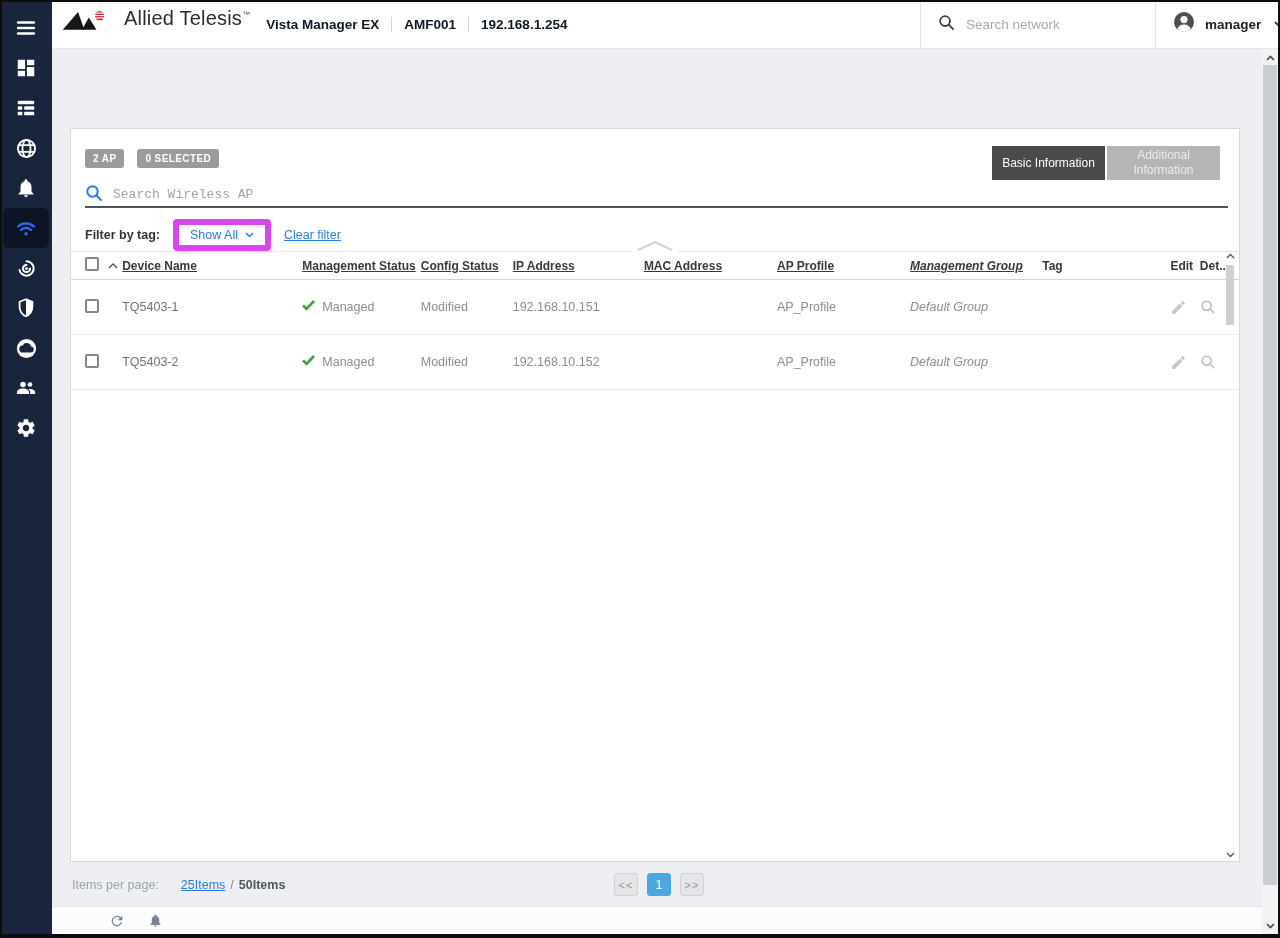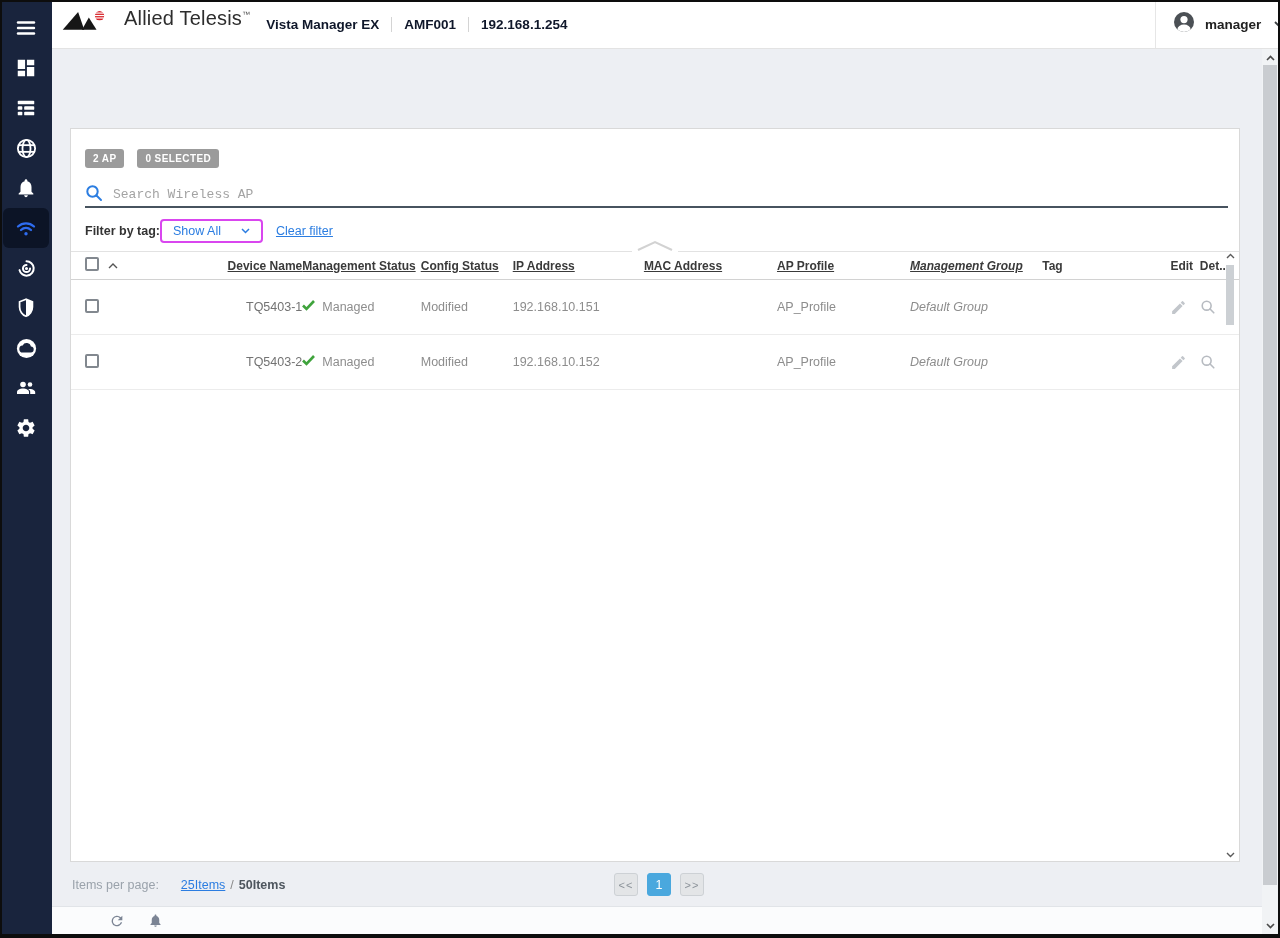--- a/index.html
+++ b/index.html
@@ -52,34 +52,34 @@
   .tab.active { background:#4a4a4a; color:#ffffff; }
   .tab.inactive { background:#b5b5b5; color:#ececec; }
 
   .ap-search { position:absolute; left:14px; right:11px; top:54px; height:25px; display:flex; align-items:center; gap:10px;
                border-bottom:2px solid #47535f; }
   .ap-search input { border:none; outline:none; font-size:13px; color:#444; flex:1; background:transparent; font-family:Liberation Mono, monospace; }
   .ap-search input::placeholder { color:#a3a3a3; }
 
   .filter-row { position:absolute; left:14px; top:90px; display:flex; align-items:center; }
   .filter-label { font-size:12.5px; font-weight:700; color:#333; }
-  .filter-dd { border:2px solid #d946ef; border-radius:4px; background:#fff; padding:3px 11px;
-               display:flex; align-items:center; gap:20px; color:#2b7de1; font-size:12.5px; cursor:pointer; }
+  .filter-dd { margin-left:13px; border:6px solid #d946ef; border-radius:4px; background:#fff; padding:3px 11px;
+               display:flex; align-items:center; gap:7px; color:#2b7de1; font-size:12.5px; cursor:pointer; }
   .clear-filter { margin-left:13px; color:#2b7de1; font-size:12.5px; text-decoration:underline; cursor:pointer; }
 
   .collapse-ctl { position:absolute; top:108px; left:50%; transform:translateX(-50%); background:#fff; padding:0 5px; z-index:2; cursor:pointer; }
 
   
   .tbl { position:absolute; left:0; right:0; top:122px; }
   .tr { display:flex; align-items:center; padding-left:14px; }
   .thead { height:29px; border-top:1px solid #e2e2e2; border-bottom:1px solid #d2d2d2; font-size:12px; font-weight:700; color:#3a3a3a; }
   .thead .sortable { text-decoration:underline; cursor:pointer; }
   .trow { height:55px; border-bottom:1px solid #ececec; font-size:12.5px; color:#8d8d8d; }
   .c-check { width:24px; } .c-sort { width:14px; display:flex; align-items:center; }
-  .c-dev { width:184px;text-align:right; } .c-mgmt { width:121px; } .c-cfg { width:94px; } .c-ip { width:134px; }
+  .c-dev { width:184px; } .c-mgmt { width:121px; } .c-cfg { width:94px; } .c-ip { width:134px; }
   .c-mac { width:136px; } .c-ap { width:136px; } .c-grp { width:135px;font-style:italic; } .c-tag { width:131px; }
   .c-edit { width:30px; } .c-det { width:40px; }
   .cbx { width:14px; height:14px; border:2px solid #82888f; border-radius:2px; background:#fff; cursor:pointer; display:inline-block; }
   .dev-name { color:#737373; }
   .mgmt-cell { display:flex; align-items:center; gap:7px; }
   .mac-blur { width:97px; height:13px; border-radius:1px;
               background:repeating-linear-gradient(90deg,#d9d9d9 0 7px,#f0f0f0 7px 12px,#e2e2e2 12px 19px,#f5f5f5 19px 24px,#dedede 24px 31px);
               filter:blur(1.2px); }
   .row-ic { cursor:pointer; display:flex; }
 
@@ -255,20 +255,29 @@
         </span>
         <span class="brand-text"><span>Allied Telesis</span><sup>™</sup></span>
       </div>
       <nav class="top-links">
         <span class="top-link">Vista Manager EX</span>
         <span class="tl-div"></span>
         <span class="top-link">AMF001</span>
         <span class="tl-div"></span>
         <span class="top-link">192.168.1.254</span>
       </nav>
+      <div class="top-search">
+        <span>
+          <svg width="17" height="17" viewBox="0 0 18 18">
+              <circle cx="7.5" cy="7.5" r="5.2" fill="none" stroke="#3c4043" stroke-width="2"></circle>
+              <line x1="11.5" y1="11.5" x2="16" y2="16" stroke="#3c4043" stroke-width="2" stroke-linecap="round"></line>
+            </svg>
+        </span>
+        <input type="text" placeholder="Search network" style="">
+      </div>
       <div class="top-user">
         <span>
           <svg width="24" height="24" viewBox="0 0 24 24">
               <defs>
                 <clipPath id="av">
                   <circle cx="12" cy="12" r="10"></circle>
                 </clipPath>
               </defs>
               <circle cx="12" cy="12" r="10" fill="#4b5055"></circle>
               <g clip-path="url(#av)">
@@ -288,20 +297,24 @@
 
 
     <div class="content">
       <section class="card">
 
         <div class="badges">
           <span class="badge">2 AP</span>
           <span class="badge">0 SELECTED</span>
         </div>
 
+        <div class="tabs">
+          <div class="tab active">Basic Information</div>
+          <div class="tab inactive">Additional Information</div>
+        </div>
 
         <div class="ap-search">
           <span>
             <svg width="18" height="18" viewBox="0 0 18 18">
                 <circle cx="7.5" cy="7.5" r="5.2" fill="none" stroke="#2b7de1" stroke-width="2"></circle>
                 <line x1="11.5" y1="11.5" x2="16" y2="16" stroke="#2b7de1" stroke-width="2" stroke-linecap="round"></line>
               </svg>
           </span>
           <input type="text" placeholder="Search Wireless AP" style="">
         </div>

